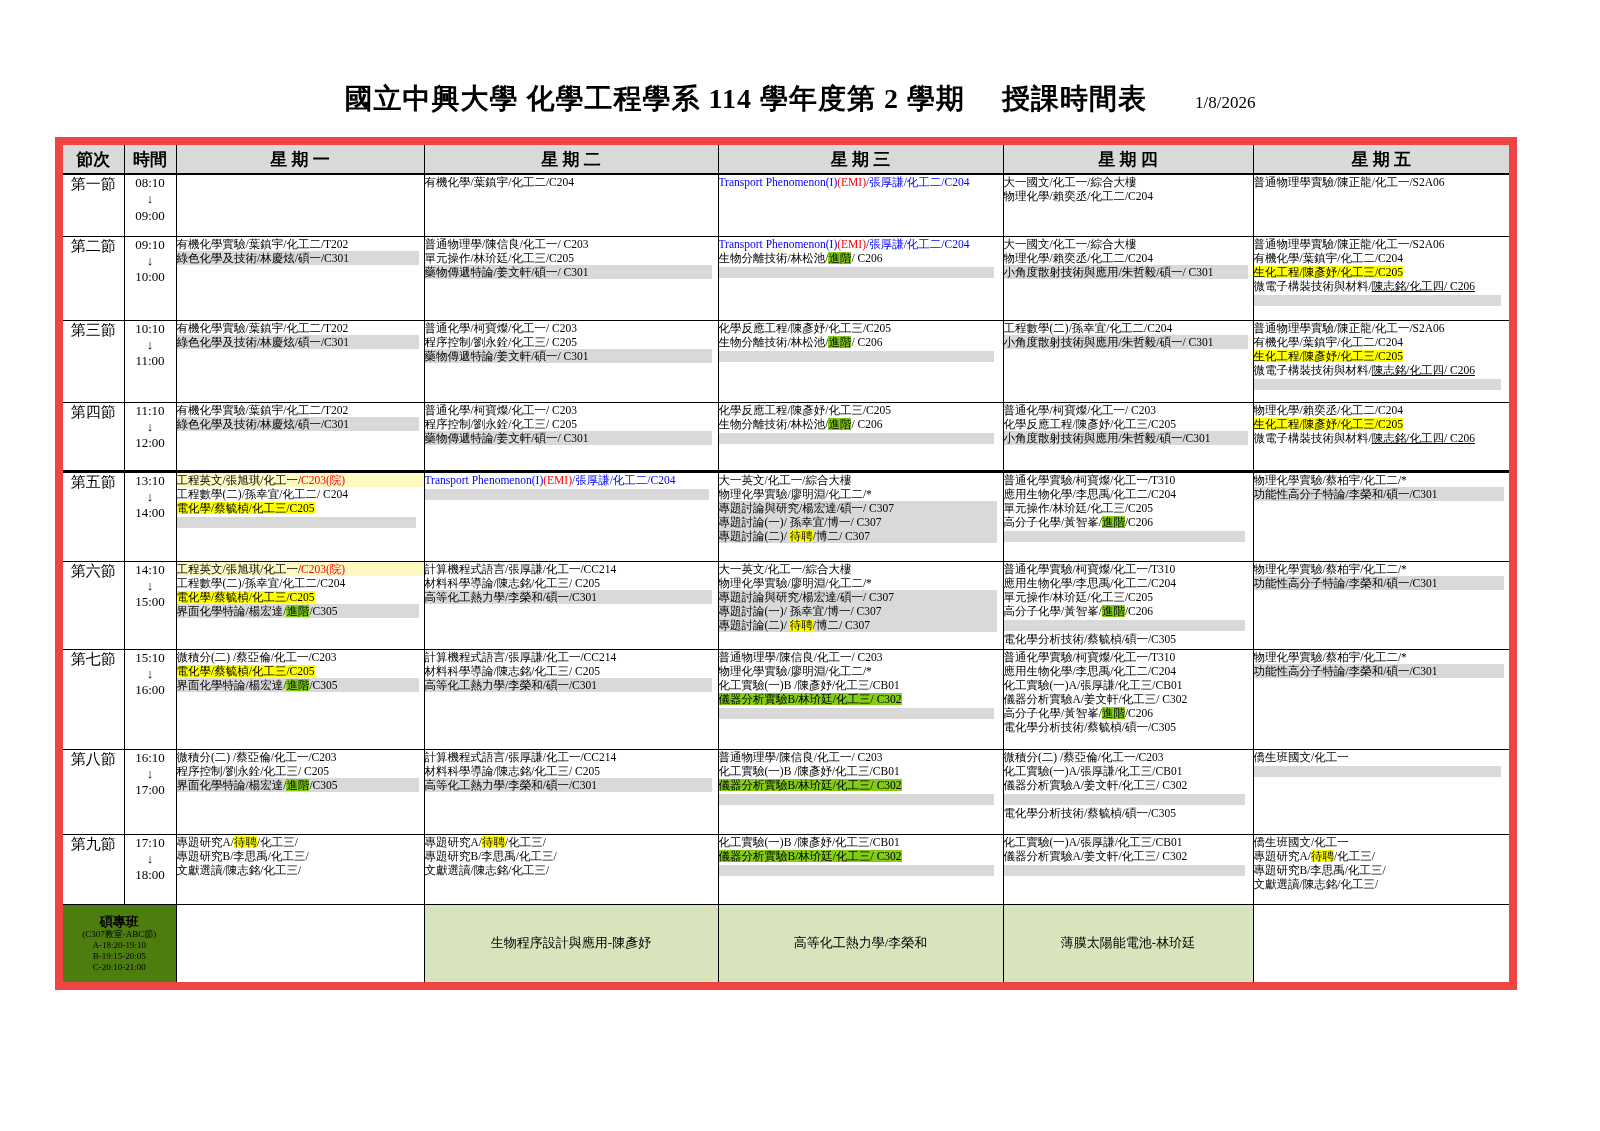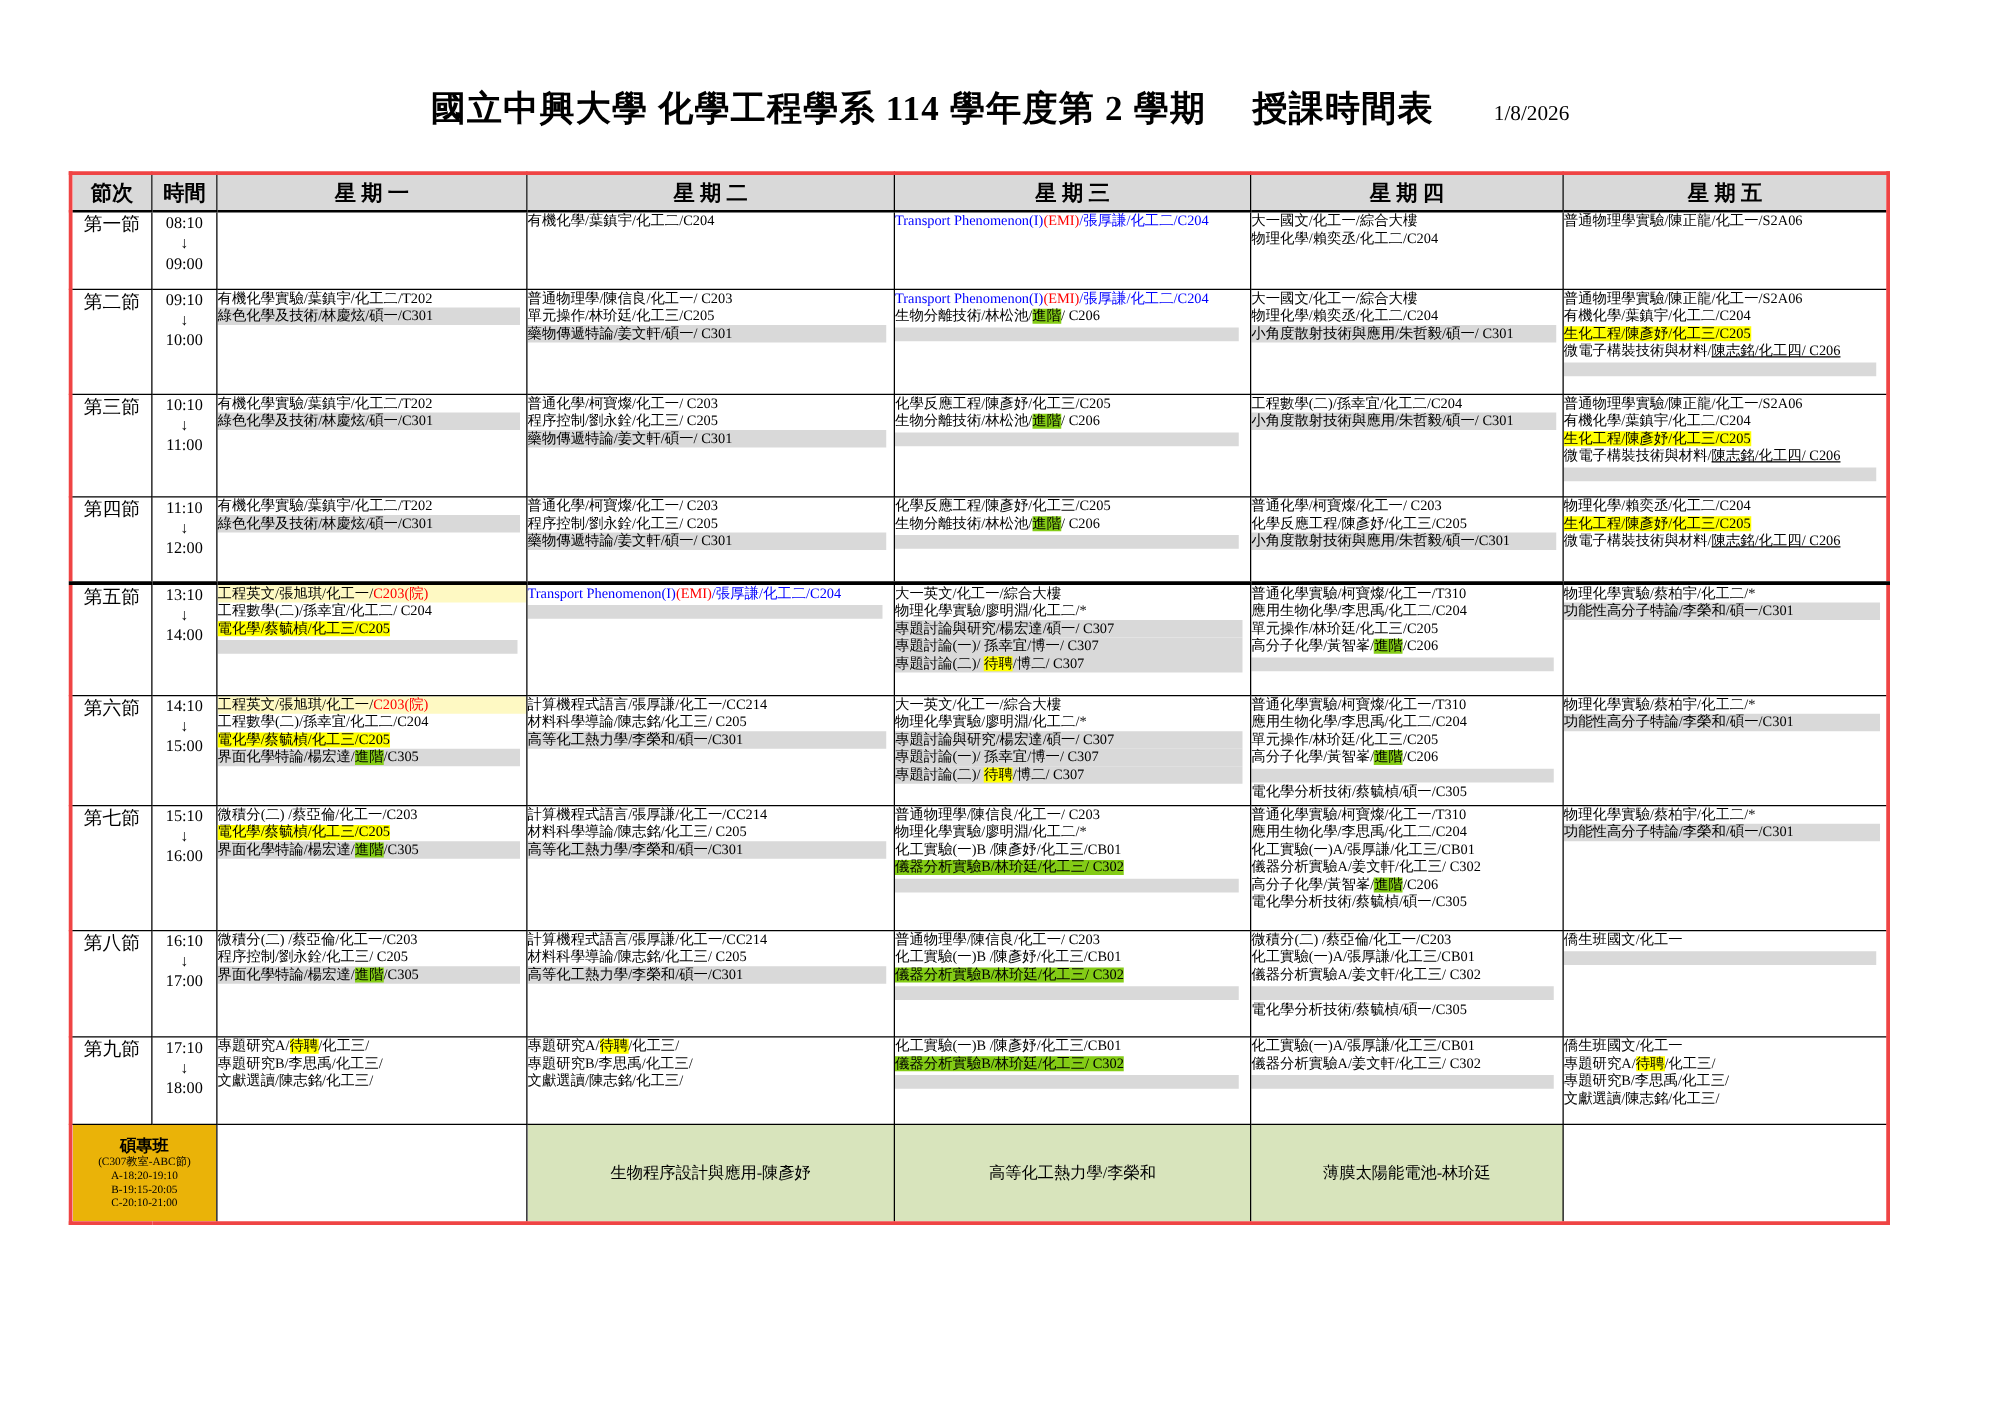--- a/index.html
+++ b/index.html
@@ -1,40 +1,40 @@
 <!DOCTYPE html>
 <html><head>
 <meta charset="utf-8">
 <style>
   html,body{margin:0;padding:0;background:#fff;}
   body{width:1600px;height:1131px;font-family:"Liberation Serif","DejaVu Serif",serif;color:#000;}
   .page{position:relative;width:1600px;height:1131px;overflow:hidden;background:#fff;}
-  .title-row{position:absolute;top:68px;left:0;width:1600px;text-align:center;white-space:nowrap;}
+  .title-row{position:absolute;top:80px;left:0;width:1600px;text-align:center;white-space:nowrap;}
   .title-row h1{display:inline;font-size:28px;font-weight:bold;letter-spacing:1px;margin:0;}
   .title-row .date{font-size:17px;margin-left:48px;font-weight:normal;}
-  table.tt{position:absolute;left:55px;top:137px;width:1454px;border-collapse:collapse;table-layout:fixed;border:3px solid #ef4444;}
+  table.tt{position:absolute;left:55px;top:137px;width:1454px;border-collapse:collapse;table-layout:fixed;border:8px solid #ef4444;}
   table.tt th,table.tt td{border:1px solid #000;padding:0;vertical-align:top;overflow:hidden;}
   table.tt thead th{background:#d9d9d9;font-size:17px;font-weight:bold;height:28px;vertical-align:middle;text-align:center;border-bottom:2px solid #000;}
   td.plabel{text-align:center;vertical-align:middle;font-size:15px;}
   td.ptime{text-align:center;vertical-align:middle;font-size:13px;line-height:1.25;}
   td.cell{padding:1px 0 0 2px;font-size:11.5px;line-height:14px;}
   .line{white-space:nowrap;}
   .line.gray{background:#d9d9d9;width:98%;}
   .line.orange{background:#fef9c3;width:100%;}
   .bar{background:#d9d9d9;height:11px;width:97%;margin:2px 0 1px 0;}
   .sg.blue{color:#0000ff;}
   .sg.red{color:#ff0000;}
   .sg.yellow{background:#ffff00;}
   .sg.cyan{background:#84cc16;}
   .sg.u{text-decoration:underline;}
   tr.thick td{border-top:3px solid #000;}
   tr.newrow td{background:#f2dcb4;height:25px;vertical-align:middle;}
   tr.newrow td.rlabel{text-align:center;font-size:14px;font-weight:bold;}
   tr.mrow td{height:75px;vertical-align:middle;}
-  tr.mrow td.rlabel{background:#eab308;text-align:center;padding:1px;}
+  tr.mrow td.rlabel{background:#4d7c0f;text-align:center;padding:1px;}
   tr.mrow td.mcell{text-align:center;font-size:13px;}
   tr.mrow td.mcell.green{background:#d8e4bc;}
   tr.mrow .mlab-main{font-size:13px;font-weight:bold;line-height:15px;}
   tr.mrow .mlab-sub{font-size:9px;line-height:11px;}
   tr.remrow td{height:27px;vertical-align:middle;}
   tr.remrow td.rlabel{background:#d8e4bc;text-align:center;font-size:14px;font-weight:bold;border-top:2px solid #000;}
   tr.remrow td.rcontent{background:#fff;border-top:2px solid #000;}
 </style>
 </head>
 <body>

